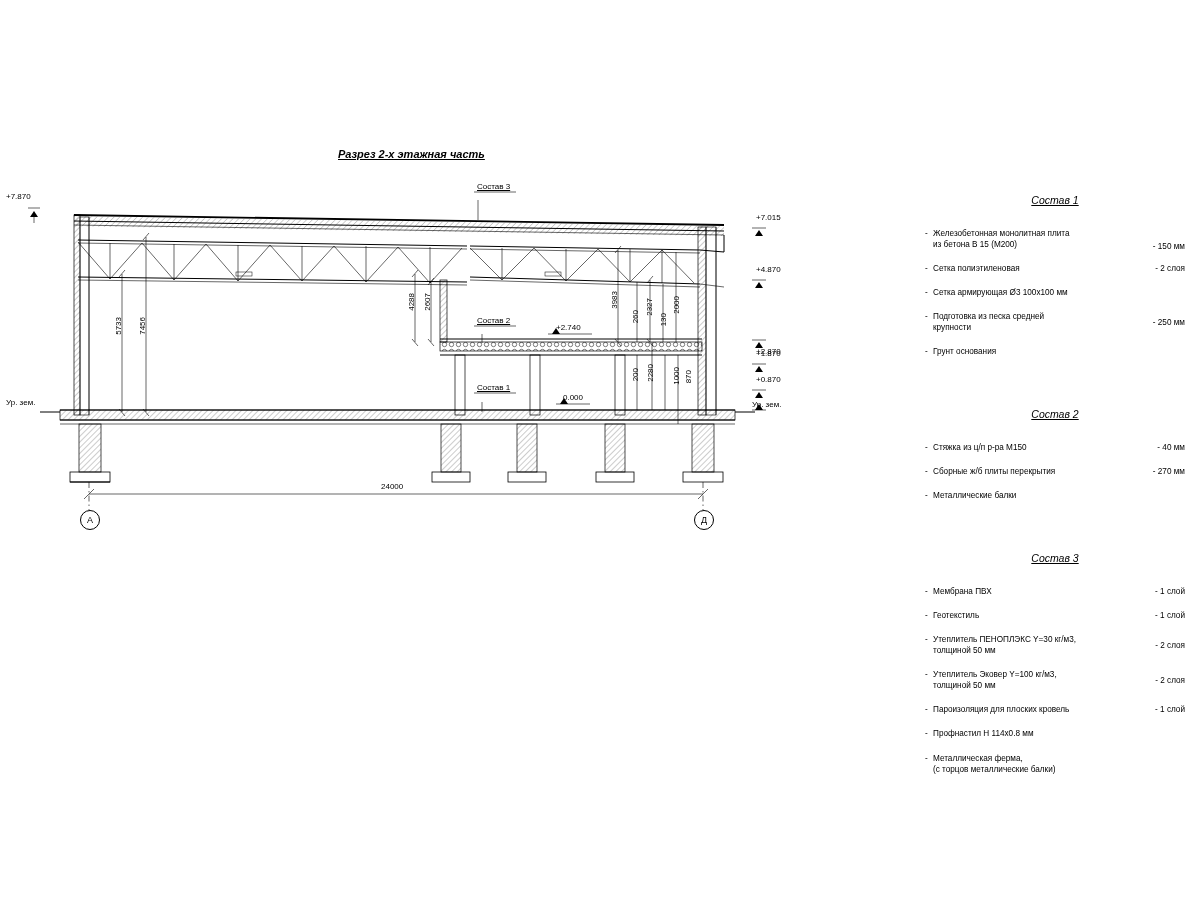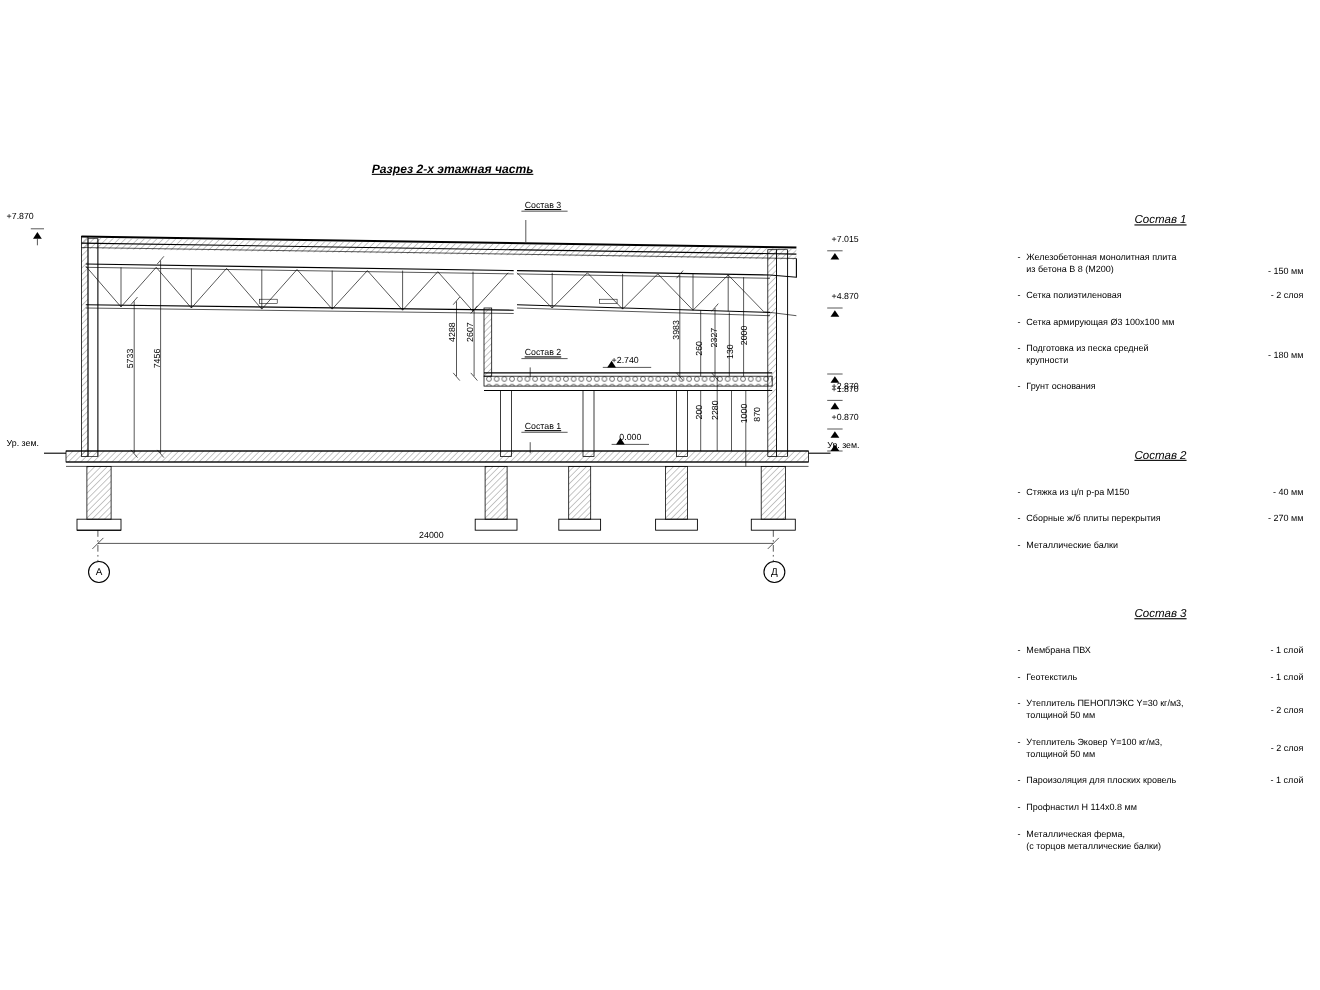--- a/index.html
+++ b/index.html
@@ -244,41 +244,41 @@
   <div class="abs bubble" style="left:694px;top:498px;">
     <span>Д</span>
   </div>
 
   <div class="abs" style="left:925px;top:182px;width:260px;">
     <div style="text-align:center;" class="spec-head">Состав 1</div>
 
     <div class="spec-row" style="margin-top:22px;">
       <span class="spec-dash">-</span>
       <span class="spec-txt" style="white-space:pre-line;">Железобетонная  монолитная плита
-из бетона В 8 (М200)</span>
+из бетона В 15 (М200)</span>
       <span class="spec-val" style="top:13px;">- 150 мм</span>
     </div>
 
     <div class="spec-row" style="margin-top:13px;">
       <span class="spec-dash">-</span>
       <span class="spec-txt" style="white-space:pre-line;">Сетка полиэтиленовая</span>
       <span class="spec-val">- 2 слоя</span>
     </div>
 
     <div class="spec-row" style="margin-top:13px;">
       <span class="spec-dash">-</span>
       <span class="spec-txt" style="white-space:pre-line;">Сетка армирующая Ø3 100х100 мм</span>
       <span class="spec-val"></span>
     </div>
 
     <div class="spec-row" style="margin-top:13px;">
       <span class="spec-dash">-</span>
       <span class="spec-txt" style="white-space:pre-line;">Подготовка из песка средней
 крупности</span>
-      <span class="spec-val" style="top:6px;">- 180 мм</span>
+      <span class="spec-val" style="top:6px;">- 250 мм</span>
     </div>
 
     <div class="spec-row" style="margin-top:13px;">
       <span class="spec-dash">-</span>
       <span class="spec-txt" style="white-space:pre-line;">Грунт основания</span>
       <span class="spec-val"></span>
     </div>
   </div>
 
   <div class="abs" style="left:925px;top:396px;width:260px;">

